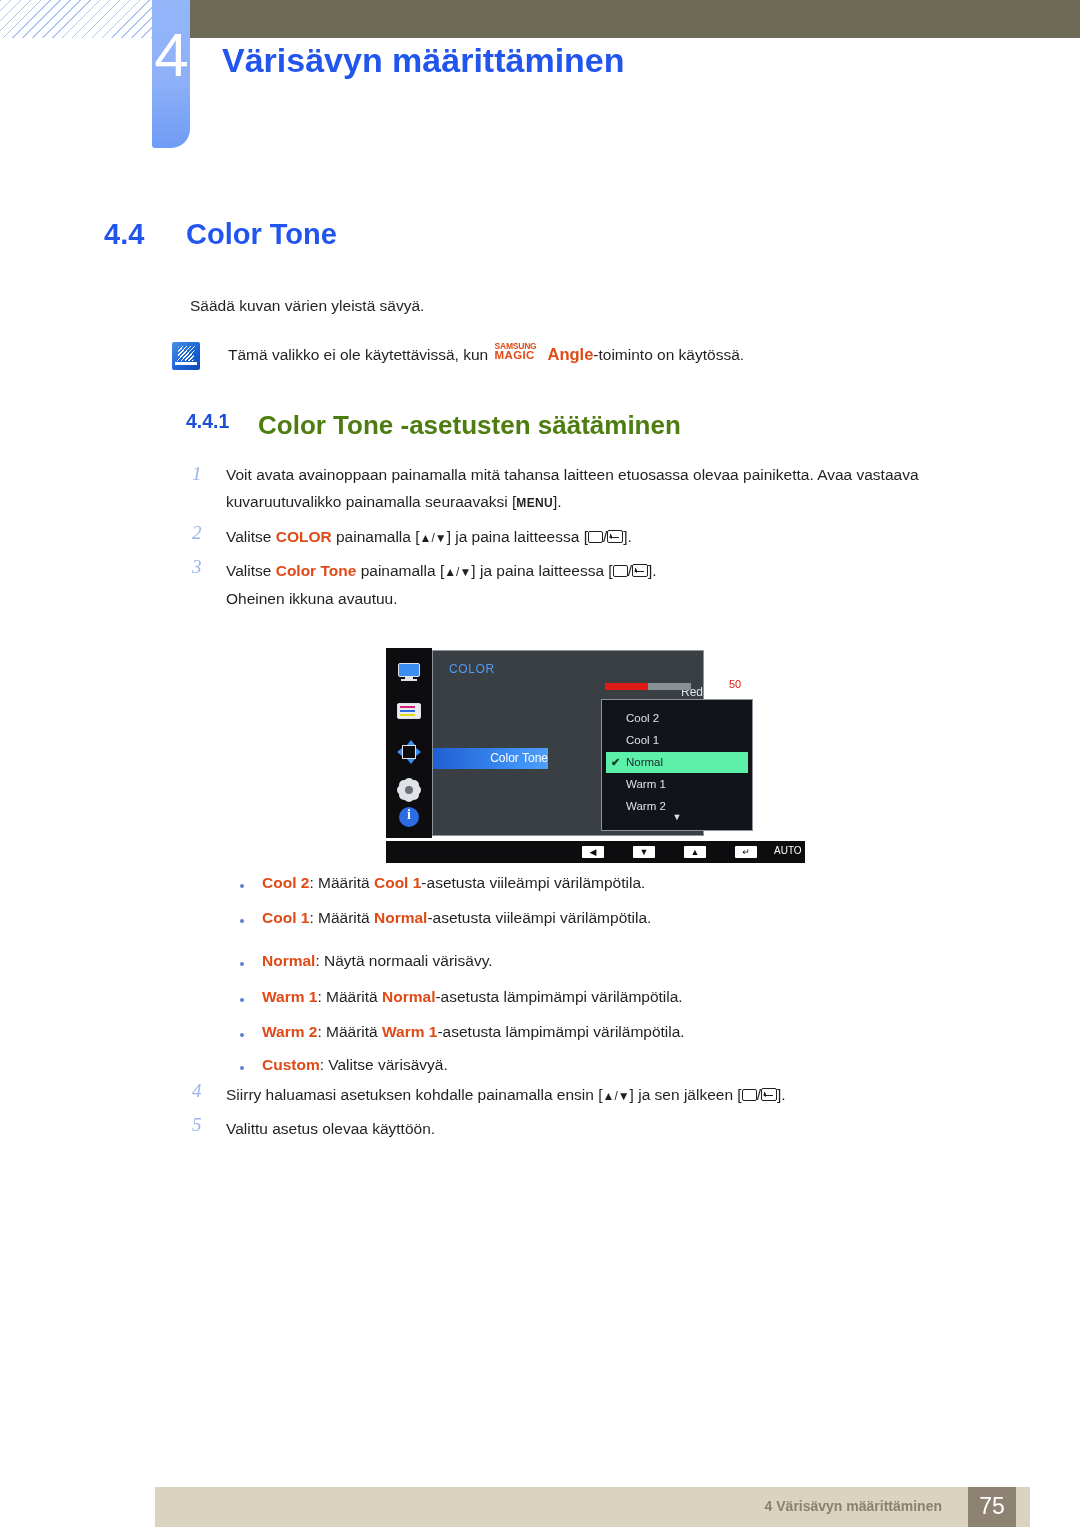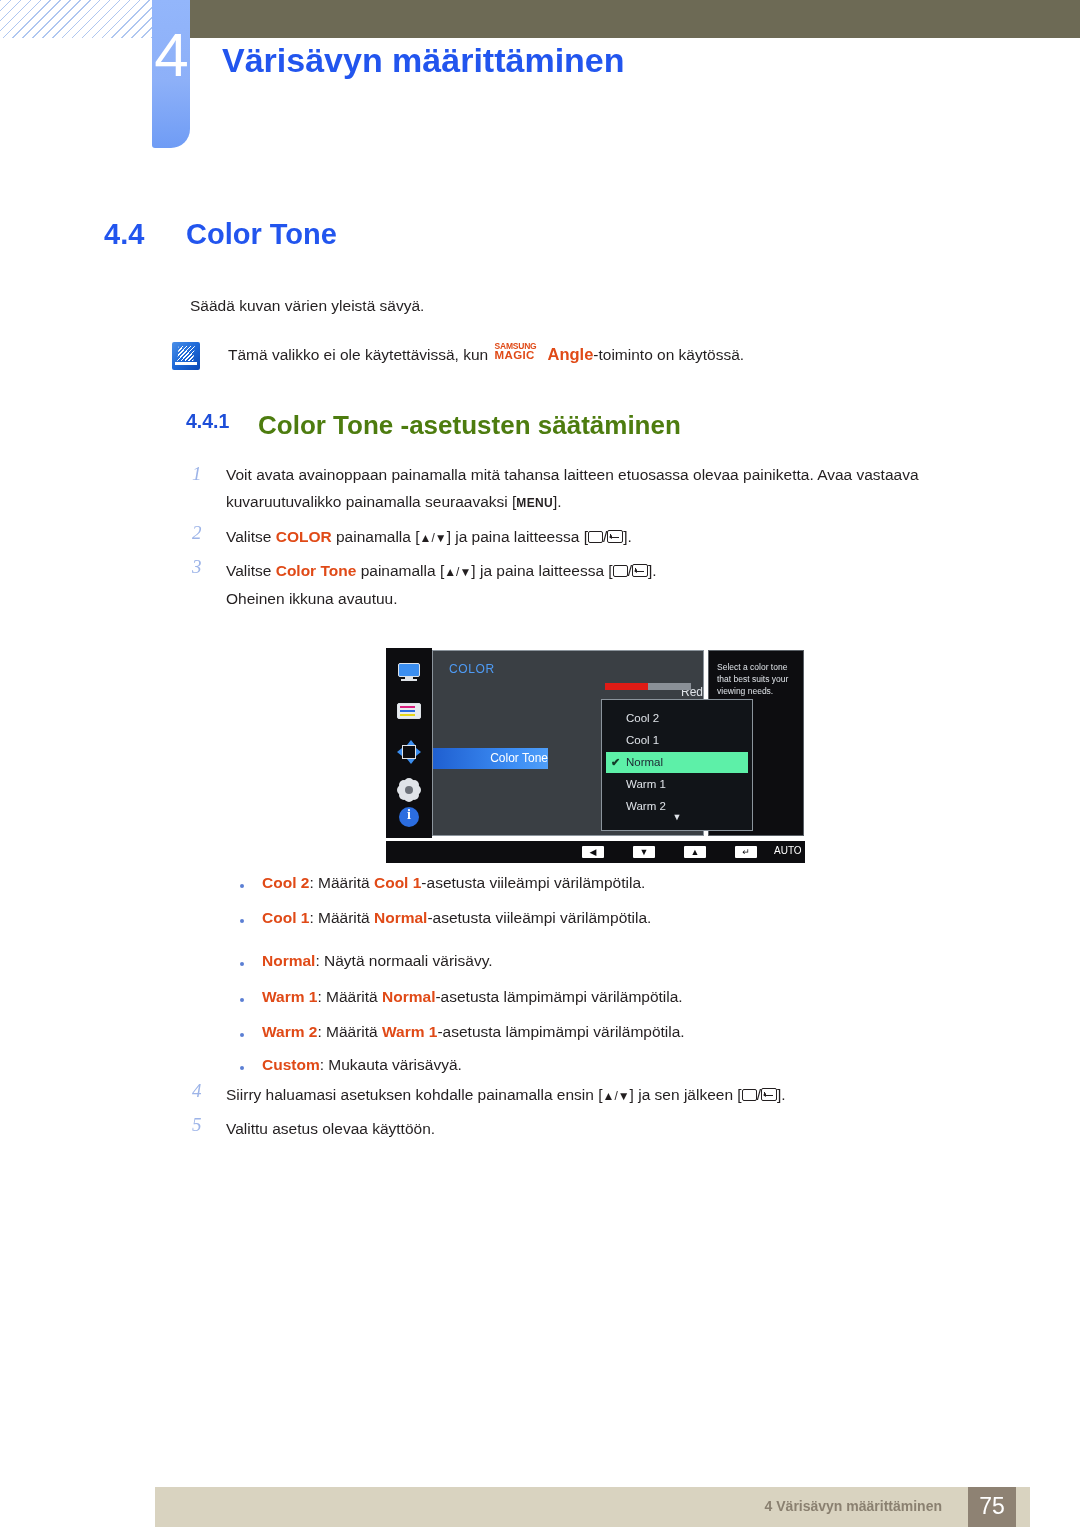--- a/index.html
+++ b/index.html
@@ -604,23 +604,20 @@
       <div id="dropdown">
         <div class="dd-item" style="top:8px;">Cool 2</div>
         <div class="dd-item" style="top:30px;">Cool 1</div>
         <div class="dd-item sel" style="top:52px;"><span class="chk">✔</span><span>Normal</span></div>
         <div class="dd-item" style="top:74px;">Warm 1</div>
         <div class="dd-item" style="top:96px;">Warm 2</div>
         <div id="dd-arrow">▼</div>
       </div>
     </div>
 
-    <div id="osd-help">
-      <p>Select a color tone that best suits your viewing needs.</p>
-    </div>
   </div>
 
   <div id="osd-bottom">
     <div class="btn-key" style="left:196px;">◀</div>
     <div class="btn-key" style="left:247px;">▼</div>
     <div class="btn-key" style="left:298px;">▲</div>
     <div class="btn-key" style="left:349px;">↵</div>
     <div class="btn-lbl" style="left:388px;">AUTO</div>
   </div>
   <div class="btn-lbl" style="position:absolute; left:440px; top:197px;">⏻</div>
@@ -635,21 +632,21 @@
 <div class="bullet-dot" style="left:240px; top:962px;"></div>
 <div class="bullet-txt" style="left:262px; top:952px;"><span class="redb">Normal</span><span>: Näytä normaali värisävy.</span></div>
 
 <div class="bullet-dot" style="left:240px; top:998px;"></div>
 <div class="bullet-txt" style="left:262px; top:988px;"><span class="redb">Warm 1</span><span>: Määritä </span><span class="redb">Normal</span><span>-asetusta lämpimämpi värilämpötila.</span></div>
 
 <div class="bullet-dot" style="left:240px; top:1033px;"></div>
 <div class="bullet-txt" style="left:262px; top:1023px;"><span class="redb">Warm 2</span><span>: Määritä </span><span class="redb">Warm 1</span><span>-asetusta lämpimämpi värilämpötila.</span></div>
 
 <div class="bullet-dot" style="left:240px; top:1066px;"></div>
-<div class="bullet-txt" style="left:262px; top:1056px;"><span class="redb">Custom</span><span>: Mukauta värisävyä.</span></div>
+<div class="bullet-txt" style="left:262px; top:1056px;"><span class="redb">Custom</span><span>: Valitse värisävyä.</span></div>
 
 <div class="step-num" style="left:192px; top:1080px;">4</div>
 <div class="step-txt" style="left:226px; top:1081px;"><span>Siirry haluamasi asetuksen kohdalle painamalla ensin [</span><span class="tri">▲/▼</span><span>] ja sen jälkeen [</span><span class="glyph-box"></span>/<span class="glyph-ret"></span><span>].</span></div>
 
 <div class="step-num" style="left:192px; top:1114px;">5</div>
 <div class="step-txt" style="left:226px; top:1115px;">Valittu asetus olevaa käyttöön.</div>
 
 <div id="footer-bar">
   <div id="footer-text">4 Värisävyn määrittäminen</div>
 </div>

